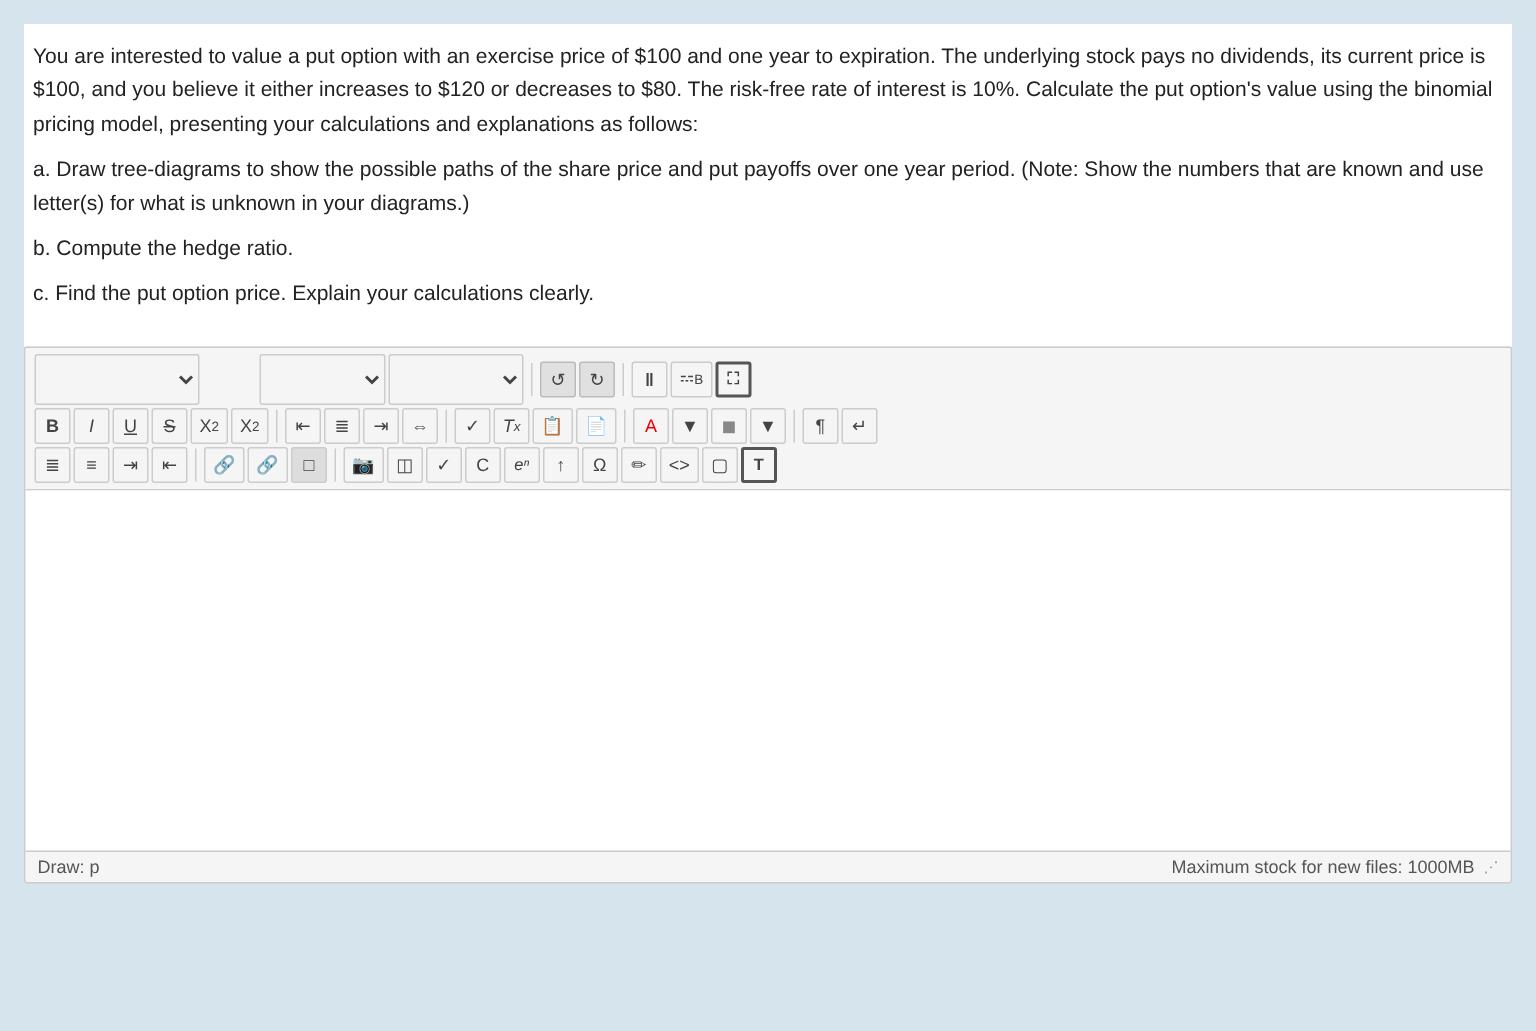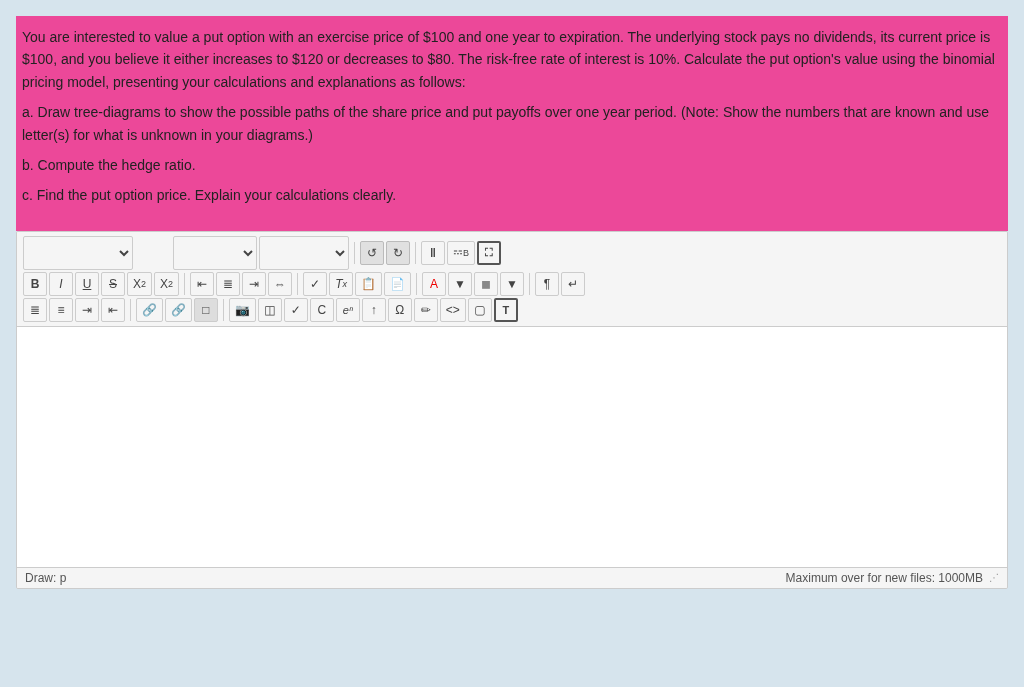--- a/index.html
+++ b/index.html
@@ -4,21 +4,21 @@
   <style>
     * { box-sizing: border-box; margin: 0; padding: 0; }
     body {
       font-family: Arial, sans-serif;
       font-size: 14px;
       background: #d6e4ed;
       padding: 16px;
       color: #333;
     }
     .question-text {
-      background: #ec4899;
+      background: #ffffff;
       padding: 10px 6px 16px 6px;
       line-height: 1.6;
       color: #222;
     }
     .question-text p {
       margin-bottom: 8px;
     }
     .editor-container {
       background: #f5f5f5;
       border: 1px solid #ccc;
@@ -192,17 +192,17 @@
       <button class="tb-btn highlighted-box" title="Template" style="font-weight:bold;">T</button>
     </div>
   </div>
 
   <div class="editor-body" contenteditable="true" style="">
   </div>
 
   <div class="editor-footer">
     <span>Draw: p</span>
     <span style="display:flex; align-items:center; gap:6px;">
-      <span>Maximum over for new files: 1000MB</span>
+      <span>Maximum stock for new files: 1000MB</span>
       <span class="resize-handle">⋰</span>
     </span>
   </div>
 </div>
 
 </body></html>

